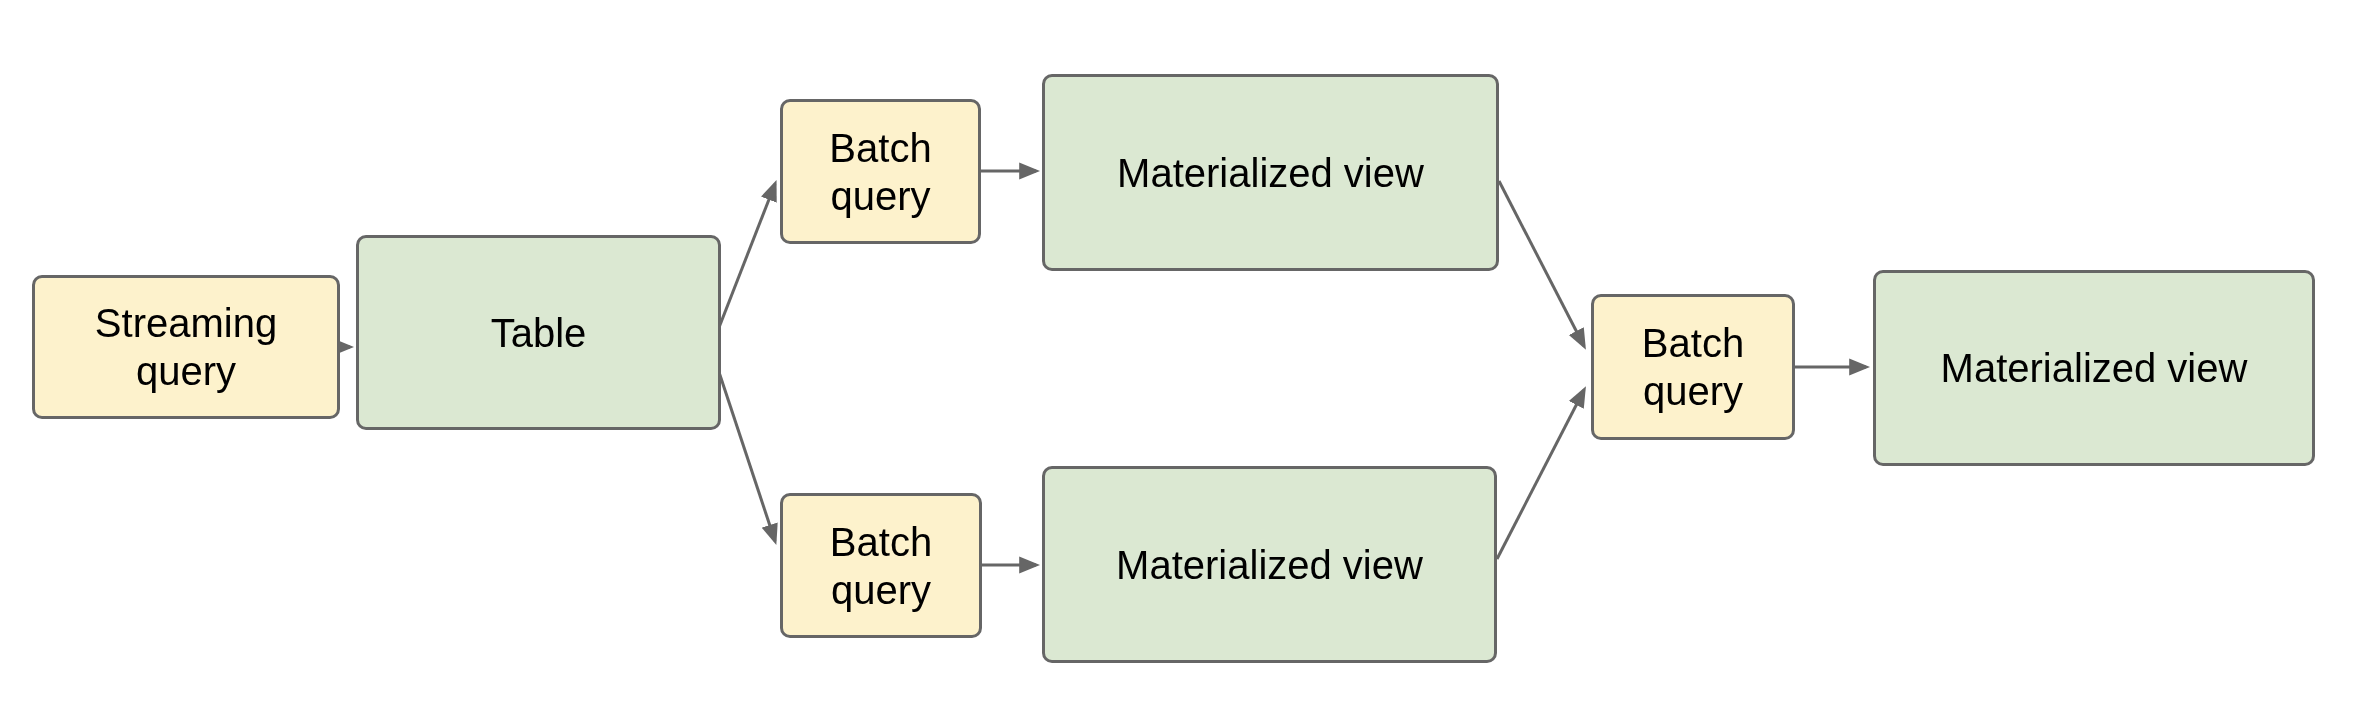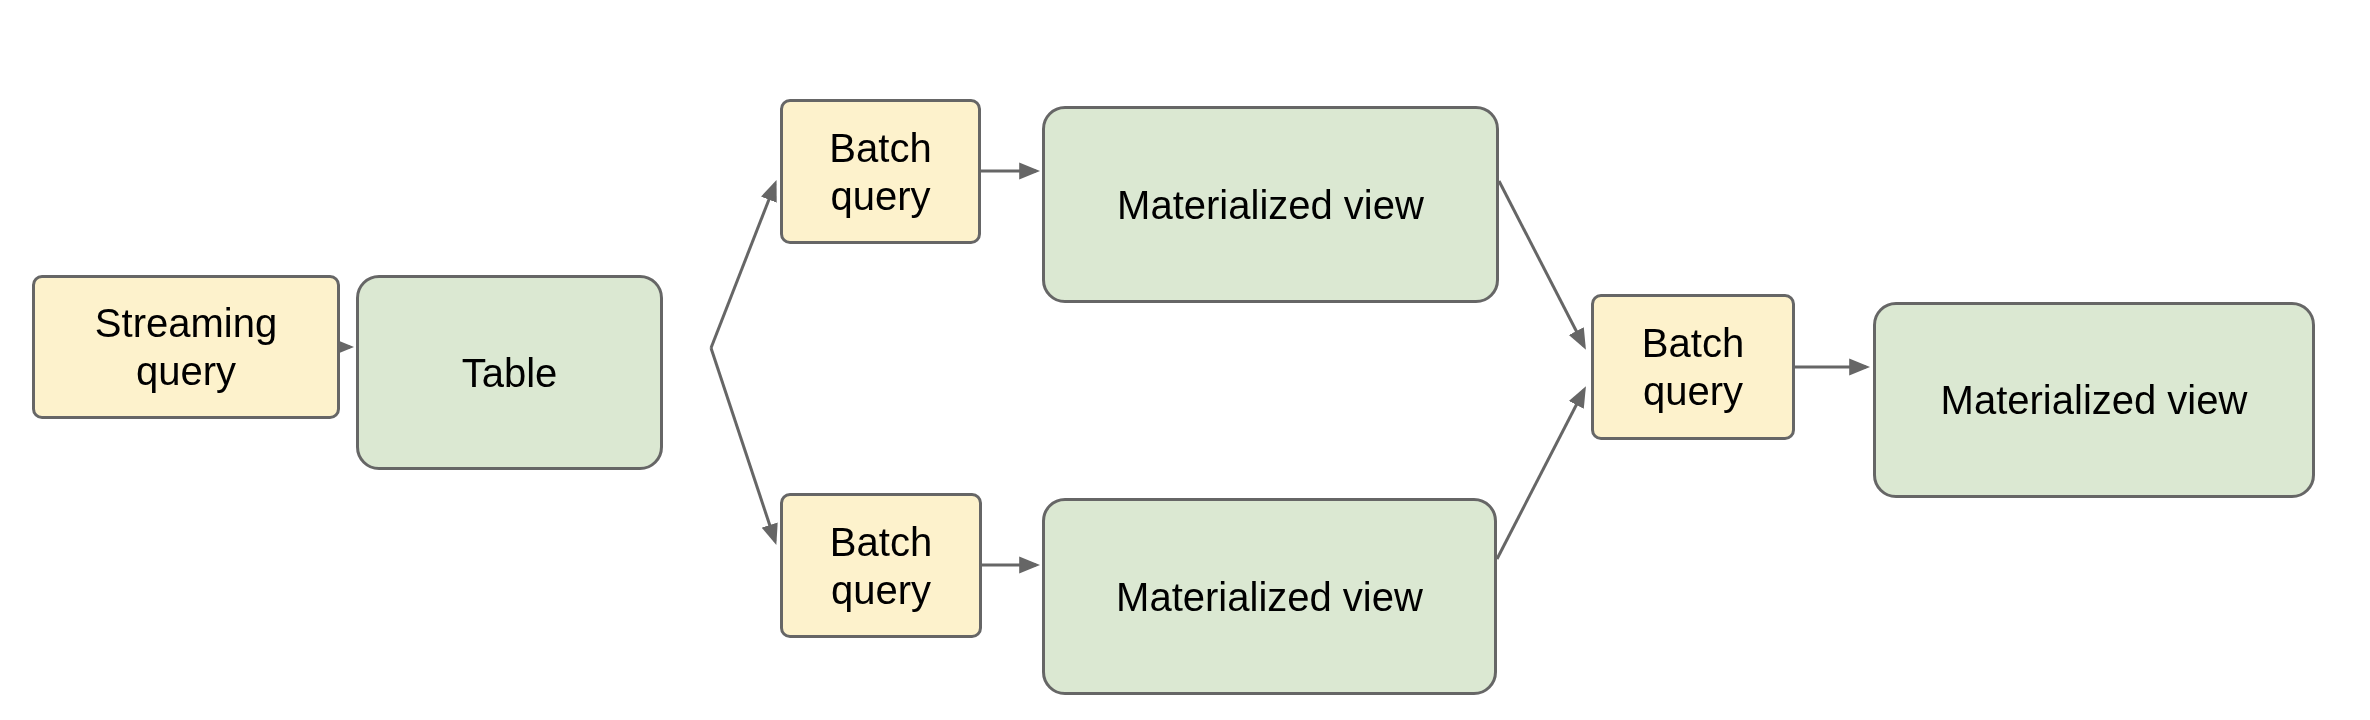--- a/index.html
+++ b/index.html
@@ -32,25 +32,25 @@
     align-items: center;
     justify-content: center;
     text-align: center;
     border: 3px solid var(--node-border);
     color: var(--text);
     font-size: 40px;
     line-height: 1.2;
     padding: 4px 10px;
   }
   .node.query { background: var(--query-fill); border-radius: 10px; justify-content: flex-end; }
-  .node.view  { background: var(--view-fill);  border-radius: 23px; margin-top: 32px; }
+  .node.view  { background: var(--view-fill);  border-radius: 10px; }
 
   
   #n-streaming    { left: 32px;   top: 275px; width: 308px; height: 144px; }
-  #n-table        { left: 356px;  top: 243px; width: 307px; height: 195px; }
+  #n-table        { left: 356px;  top: 235px; width: 365px; height: 195px; }
   #n-batch-top    { left: 780px;  top: 99px;  width: 201px; height: 145px; }
   #n-mv-top       { left: 1042px; top: 74px;  width: 457px; height: 197px; }
   #n-batch-bottom { left: 780px;  top: 493px; width: 202px; height: 145px; }
   #n-mv-bottom    { left: 1042px; top: 466px; width: 455px; height: 197px; }
   #n-batch-right  { left: 1591px; top: 294px; width: 204px; height: 146px; }
   #n-mv-right     { left: 1873px; top: 270px; width: 442px; height: 196px; }
 
   .edge-line { stroke: var(--arrow); stroke-width: 3; fill: none; }
   .arrow-head { fill: var(--arrow); }
 </style>

